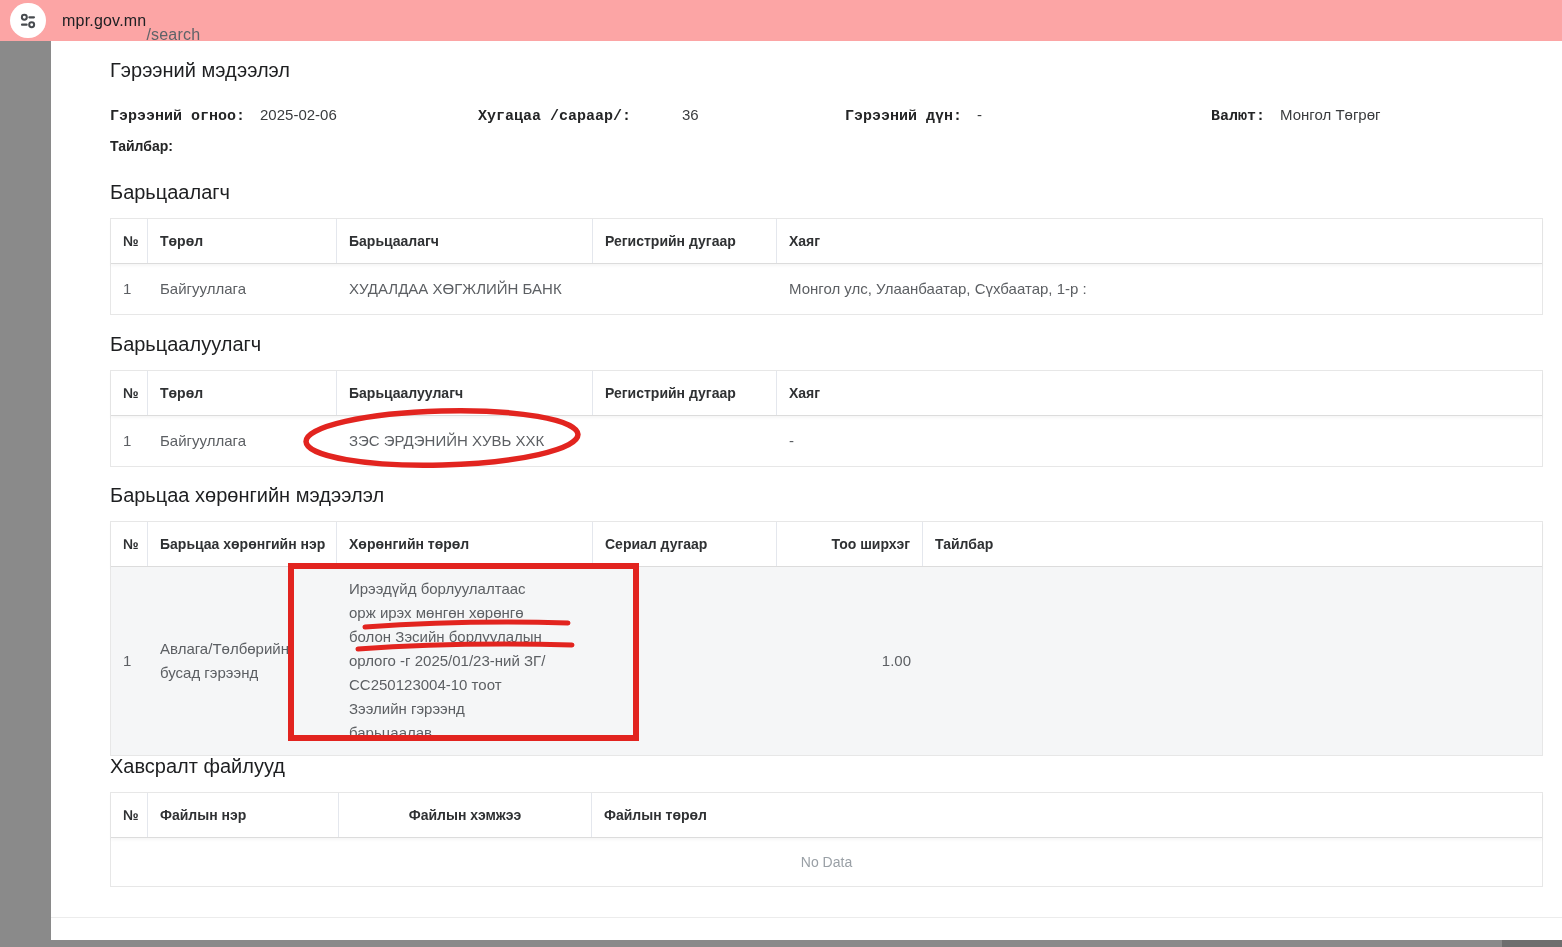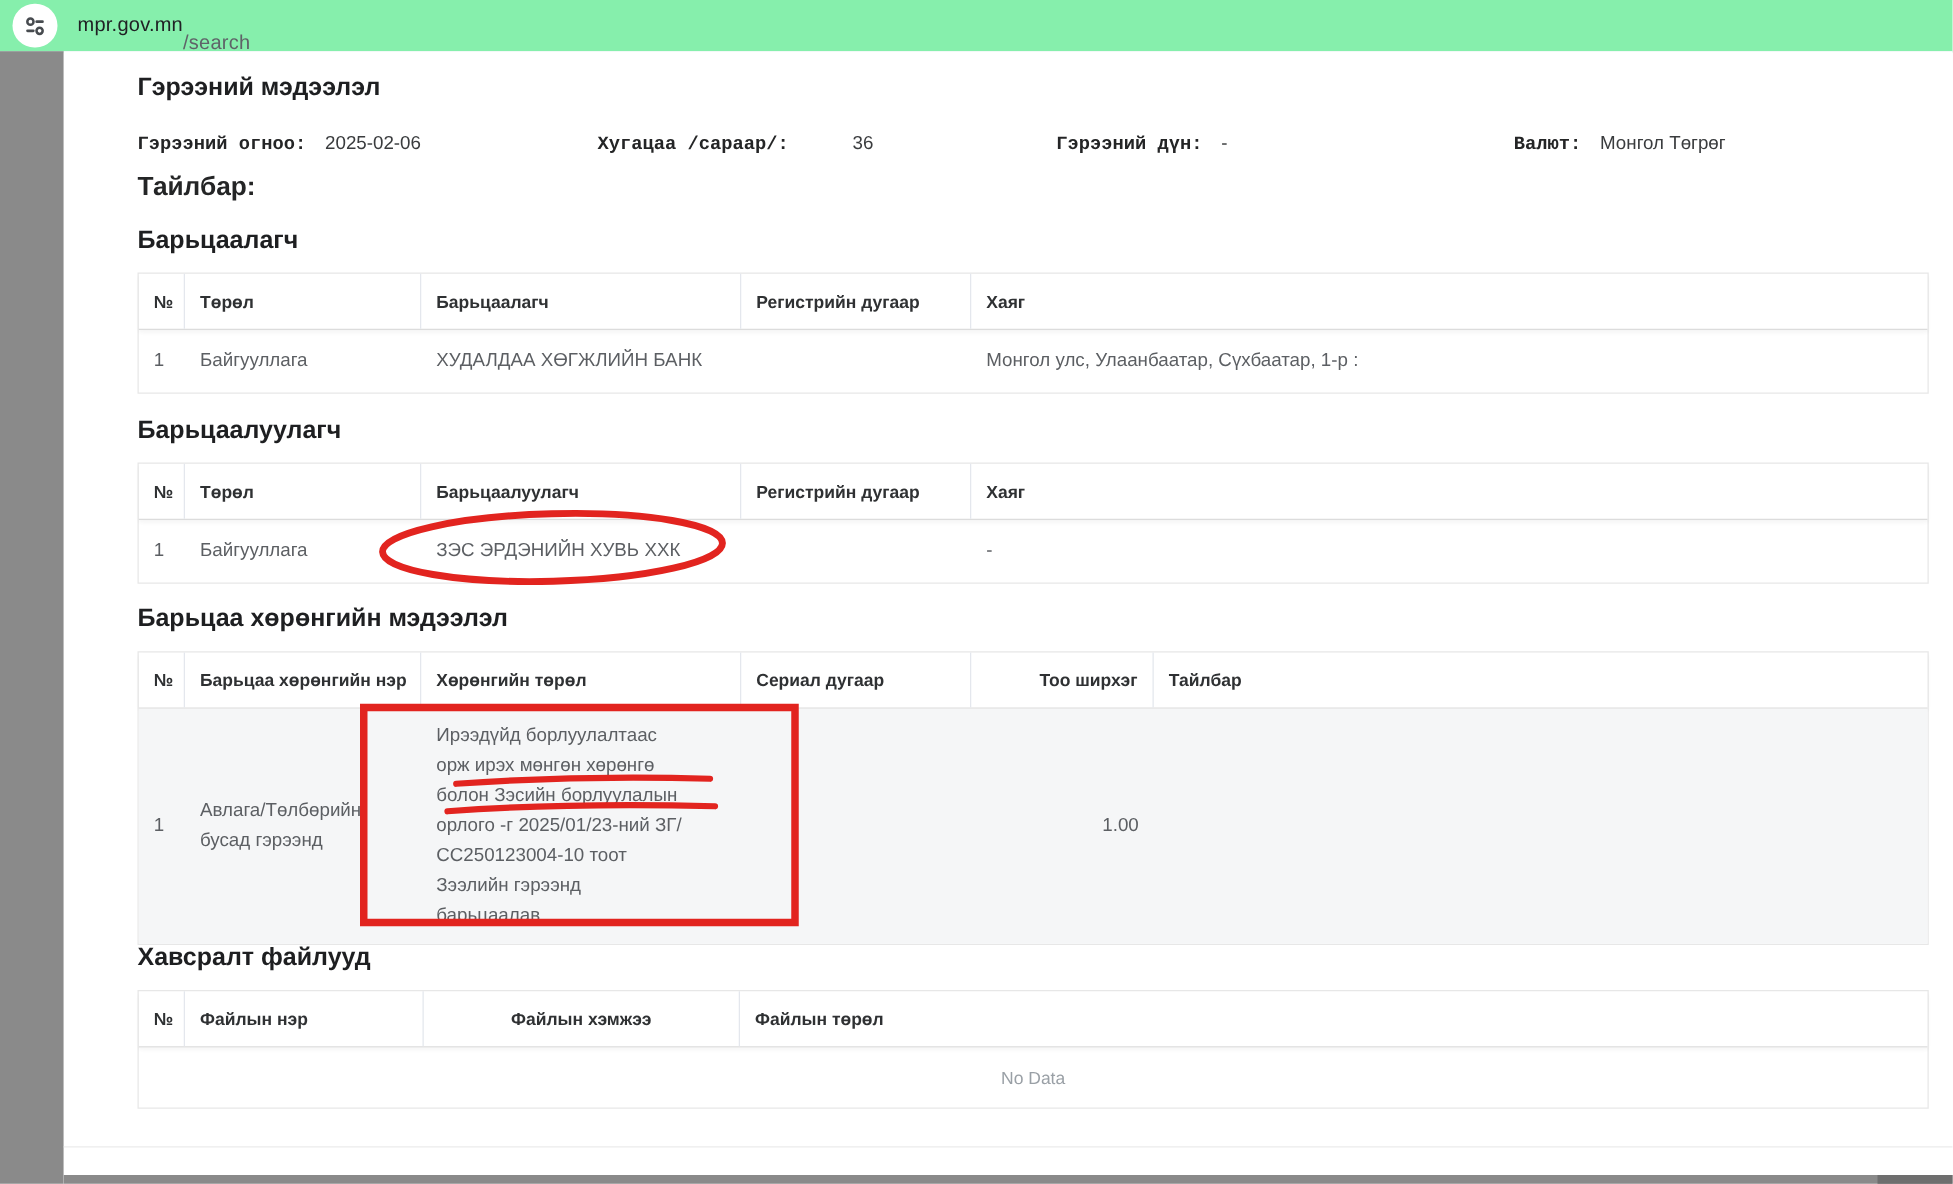--- a/index.html
+++ b/index.html
@@ -5,46 +5,46 @@
   html,body{margin:0;padding:0;}
   body{
     width:1562px;height:947px;position:relative;overflow:hidden;
     background:#ffffff;
     font-family:"Liberation Sans","DejaVu Sans",sans-serif;
     -webkit-font-smoothing:antialiased;
   }
   
   .browser-bar{
     position:absolute;left:0;top:0;width:1562px;height:41px;
-    background:#86efac;border-bottom:1px solid #e2e5ec;
+    background:#fca5a5;border-bottom:1px solid #e2e5ec;
     display:flex;align-items:center;
   }
   .site-pill{
     position:absolute;left:10px;top:3px;width:36px;height:35px;border-radius:18px;
     background:#ffffff;display:flex;align-items:center;justify-content:center;cursor:pointer;
   }
   .url{
     position:absolute;left:62px;top:0;height:41px;display:flex;align-items:center;
     font-size:16px;color:#202124;letter-spacing:.2px;cursor:text;
   }
   .url .path{color:#5f6368;margin-top:28px;}
   
   .left-strip{position:absolute;left:0;top:41px;width:51px;height:906px;background:#8a8a8a;}
   .bottom-bar{position:absolute;left:51px;top:940px;width:1511px;height:7px;background:#8a8a8a;}
   .bottom-thumb{position:absolute;right:0;top:0;width:60px;height:7px;background:#6e6e6e;}
   
   .page{position:absolute;left:51px;top:41px;width:1511px;height:906px;background:#ffffff;}
   .bottom-line{position:absolute;left:0;top:876px;width:1511px;height:0;border-top:1px solid #ececec;}
   .h-section{
-    position:absolute;left:59px;font-size:20px;font-weight:700;color:#1e1f21;white-space:nowrap;
+    position:absolute;left:59px;font-size:20px;font-weight:400;color:#1e1f21;white-space:nowrap;
   }
   .fieldrow-item{position:absolute;top:65px;display:flex;align-items:baseline;white-space:nowrap;}
   .flabel{font-size:15px;font-weight:700;color:#242526;font-family:Liberation Mono, monospace;}
   .fvalue{font-size:15px;color:#3a3c3e;margin-left:15px;}
-  .note-label{position:absolute;left:59px;top:97px;font-size:21px;font-weight:700;color:#242526;}
+  .note-label{position:absolute;left:59px;top:97px;font-size:14px;font-weight:700;color:#242526;}
   
   .tbl{position:absolute;left:59px;width:1433px;background:#fff;border:1px solid #e7e7e7;box-sizing:border-box;}
   .thead{display:grid;height:44px;border-bottom:1px solid #dcdcdc;box-shadow:0 2px 3px rgba(0,0,0,.04);}
   .th{
     display:flex;align-items:center;height:100%;padding:0 12px;box-sizing:border-box;
     font-size:14px;font-weight:700;color:#2f3133;border-right:1px solid #e4e7ed;white-space:nowrap;overflow:hidden;
   }
   .th:last-child{border-right:none;}
   .th.right{justify-content:flex-end;}
   .th.center{justify-content:center;}

